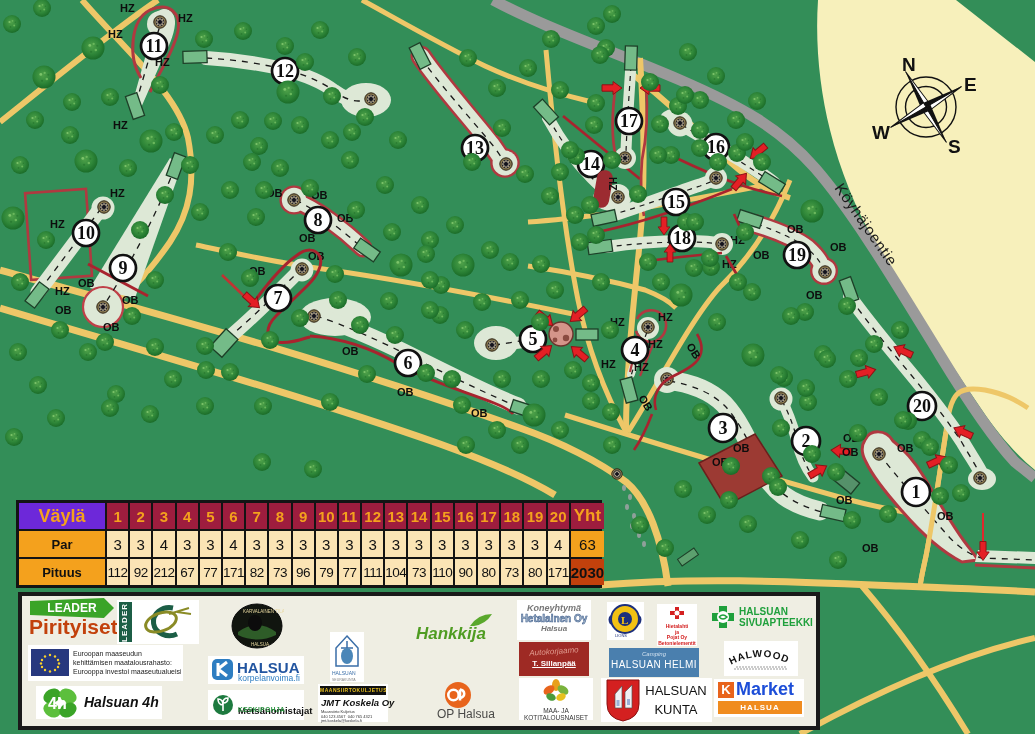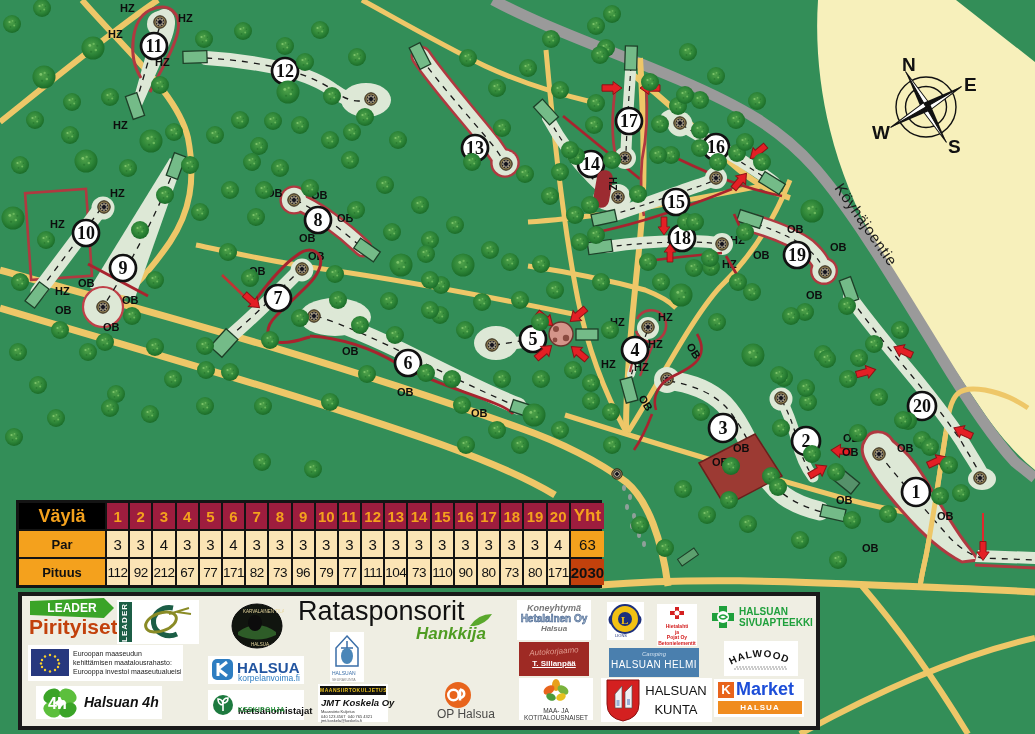--- a/index.html
+++ b/index.html
@@ -757,21 +757,21 @@
 </g>
 <text x="-24" y="-36" font-size="19" font-weight="bold" fill="#111">N</text>
 <text x="38" y="-16" font-size="19" font-weight="bold" fill="#111">E</text>
 <text x="-54" y="32" font-size="19" font-weight="bold" fill="#111">W</text>
 <text x="22" y="46" font-size="19" font-weight="bold" fill="#111">S</text>
 </g>
 </svg>
 
 <div style="position:absolute;left:16px;top:500px;width:580px;height:82px;border:3px solid #141414;background:#141414;display:grid;grid-template-columns:86px repeat(20,21.2px) 1fr;grid-template-rows:1fr 1fr 1fr;grid-gap:2px;">
 
-<div style="background:#000000;color:#f4a11d;font:bold 18px 'Liberation Sans';display:flex;align-items:center;justify-content:center;">Väylä</div>
+<div style="background:#6d28d9;color:#f4a11d;font:bold 18px 'Liberation Sans';display:flex;align-items:center;justify-content:center;">Väylä</div>
 <div style="background:#9e1d3e;color:#f4a11d;font:bold 15px 'Liberation Sans';display:flex;align-items:center;justify-content:center;">1</div>
       <div style="background:#9e1d3e;color:#f4a11d;font:bold 15px 'Liberation Sans';display:flex;align-items:center;justify-content:center;">2</div>
       <div style="background:#9e1d3e;color:#f4a11d;font:bold 15px 'Liberation Sans';display:flex;align-items:center;justify-content:center;">3</div>
       <div style="background:#9e1d3e;color:#f4a11d;font:bold 15px 'Liberation Sans';display:flex;align-items:center;justify-content:center;">4</div>
       <div style="background:#9e1d3e;color:#f4a11d;font:bold 15px 'Liberation Sans';display:flex;align-items:center;justify-content:center;">5</div>
       <div style="background:#9e1d3e;color:#f4a11d;font:bold 15px 'Liberation Sans';display:flex;align-items:center;justify-content:center;">6</div>
       <div style="background:#9e1d3e;color:#f4a11d;font:bold 15px 'Liberation Sans';display:flex;align-items:center;justify-content:center;">7</div>
       <div style="background:#9e1d3e;color:#f4a11d;font:bold 15px 'Liberation Sans';display:flex;align-items:center;justify-content:center;">8</div>
       <div style="background:#9e1d3e;color:#f4a11d;font:bold 15px 'Liberation Sans';display:flex;align-items:center;justify-content:center;">9</div>
       <div style="background:#9e1d3e;color:#f4a11d;font:bold 15px 'Liberation Sans';display:flex;align-items:center;justify-content:center;">10</div>
@@ -833,21 +833,20 @@
       <div class="qc">171</div>
 <div style="background:#c2410c;color:#111;font:bold 15px 'Liberation Sans';display:flex;align-items:center;justify-content:center;">2030</div>
 </div>
 <style>
 .pc{background:#fbe4b5;color:#111;font:15px "Liberation Sans";display:flex;align-items:center;justify-content:center;}
 .qc{background:#fbe4b5;color:#111;font:13.5px "Liberation Sans";letter-spacing:-0.5px;display:flex;align-items:center;justify-content:center;}
 </style>
 
 <div style="position:absolute;left:18px;top:592px;width:794px;height:130px;border:4px solid #1a1a1a;background:#efeee3;">
 
-<div style="position:absolute;left:276px;top:0px;font:27px 'Liberation Sans';color:#111;">Ratasponsorit</div>
 
 <div style="position:absolute;left:8px;top:2px;width:84px;height:20px;background:#3aa427;color:#fff;font:bold 12px 'Liberation Sans';text-align:center;line-height:20px;clip-path:polygon(0 15%,88% 0,100% 50%,88% 100%,0 85%);">LEADER</div>
 
 <div style="position:absolute;left:7px;top:19px;font:bold 21px 'Liberation Sans';color:#c2410c;">Pirityiset</div>
 
 <div style="position:absolute;left:95px;top:4px;width:82px;height:44px;background:#fff;">
 <div style="position:absolute;left:2px;top:2px;width:13px;height:40px;background:#1c5e46;"></div>
 <div style="position:absolute;left:3px;top:3px;color:#fff;font:bold 8px 'Liberation Sans';writing-mode:vertical-rl;transform:rotate(180deg);letter-spacing:1px;">LEADER</div>
 <svg width="66" height="44" style="position:absolute;left:16px;top:0;">
 <path d="M40,8 A16,14 0 1 0 44,34" fill="none" stroke="#1c5e46" stroke-width="5"></path>

